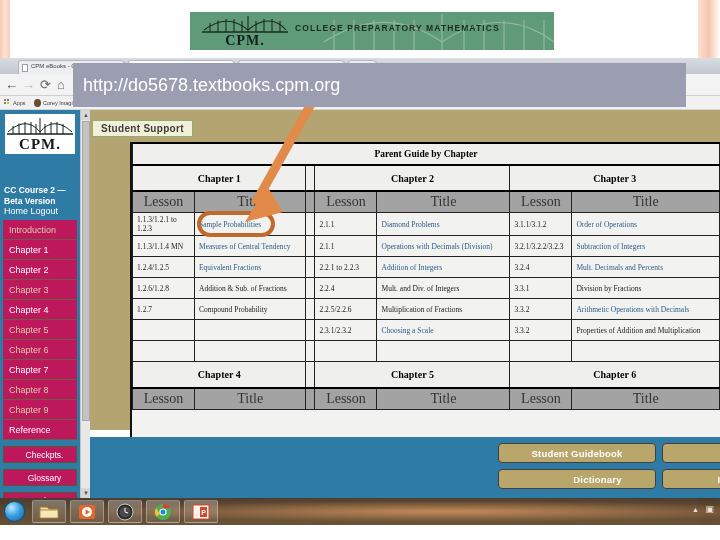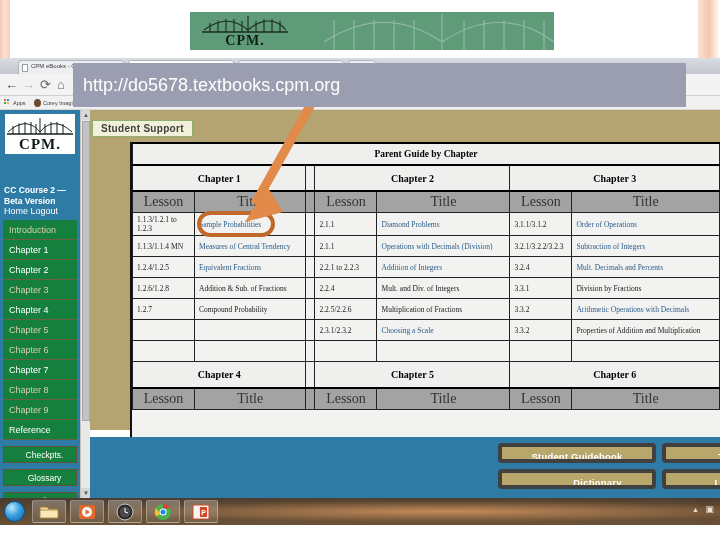--- a/index.html
+++ b/index.html
@@ -109,21 +109,21 @@
   .sb-logo { margin:4px 5px 0 5px; height:40px; background:#ffffff; position:relative; overflow:hidden; }
   .sb-logo svg { position:absolute; left:50%; transform:translateX(-50%); top:1px; }
   .sb-course {
     color:#ffffff; font-size:8.5px; font-weight:bold; line-height:10.5px;
     padding:3px 4px 0 4px; font-family:"Liberation Sans", sans-serif;margin-top:28px;
   }
   .sb-links { color:#ffffff; font-size:9px; padding:0 4px 3px 4px; line-height:11px; }
   .sb-links span { cursor:pointer; }
   .nav-list { margin:0 3px; }
   .nav-item {
-    background:#15803d; color:#ffffff; font-size:9px; height:20px; line-height:20px;
+    background:#be185d; color:#ffffff; font-size:9px; height:20px; line-height:20px;
     padding-left:6px; border-bottom:1px solid #6b6040; white-space:nowrap; overflow:hidden;
   }
   .nav-item.dim { color:#d8cfa8; }
   .nav-item.btn {
     margin:6px 3px; height:17px; line-height:17px; text-align:center; padding-left:9px;
     border:1px solid #5d5436; border-bottom:1px solid #5d5436; font-size:8.5px;
   }
 
   
   .frame-scroll { position:absolute; left:80px; top:0; width:10px; height:388px; background:#e8e8e8; border-left:1px solid #c4c4c4; }
@@ -164,21 +164,21 @@
   
   .hl-circle {
     position:absolute; left:197px; top:211px; width:78px; height:26px;
     border:4px solid #c1682c; border-radius:14px; z-index:20; pointer-events:none;
   }
   .arrow-anno { position:absolute; left:215px; top:100px; width:110px; height:130px; z-index:21; pointer-events:none; }
 
   
   .bottom-bar { position:absolute; left:90px; top:437px; width:630px; height:61px; background:#2e7ba6; z-index:12; }
   .act-btn {
-    position:absolute; height:20px; background:#b8a66b; border:4px solid #404040;
+    position:absolute; height:20px; background:#b8a66b; border:1px solid #404040;
     border-radius:4px; color:#ffffff; font-size:9.5px; font-weight:bold;
     text-align:center; line-height:20px; letter-spacing:.2px; white-space:nowrap; overflow:hidden;
   }
   .b-guide { left:408px; top:6px; width:158px; }
   .b-dict  { left:408px; top:32px; width:158px;padding-left:41px; }
   .b-r1 { left:572px; top:6px; width:70px; text-align:right; padding-right:4px; }
   .b-r2 { left:572px; top:32px; width:70px; text-align:right; padding-right:4px; }
 
   
   .taskbar { position:absolute; left:0; top:498px; width:720px; height:27px;
@@ -242,20 +242,21 @@
         <line x1="42" y1="7" x2="42" y2="18"></line>
         <line x1="48" y1="2" x2="48" y2="18"></line>
         <line x1="56" y1="7" x2="56" y2="18"></line>
           <line x1="64" y1="5" x2="64" y2="18"></line>
         <line x1="72" y1="5" x2="72" y2="18"></line>
           <line x1="80" y1="7" x2="80" y2="18"></line>
         <line x1="2" y1="18" x2="88" y2="18" stroke-width="1.6"></line>
       </g>
       <text x="45" y="31" text-anchor="middle" font-family="Liberation Serif, serif" font-size="14" font-weight="bold" fill="#10201a" letter-spacing="1">CPM.</text>
     </svg>
+    <div class="banner-text">COLLEGE PREPARATORY MATHEMATICS</div>
   </div>
 
   <div class="browser">
 
     <div class="tabstrip">
       <div class="tab tab-t1">
         <span class="favicon"></span>
         <span>CPM eBooks - CC C...</span>
       </div>
       <div class="tab tab-t2 active">

